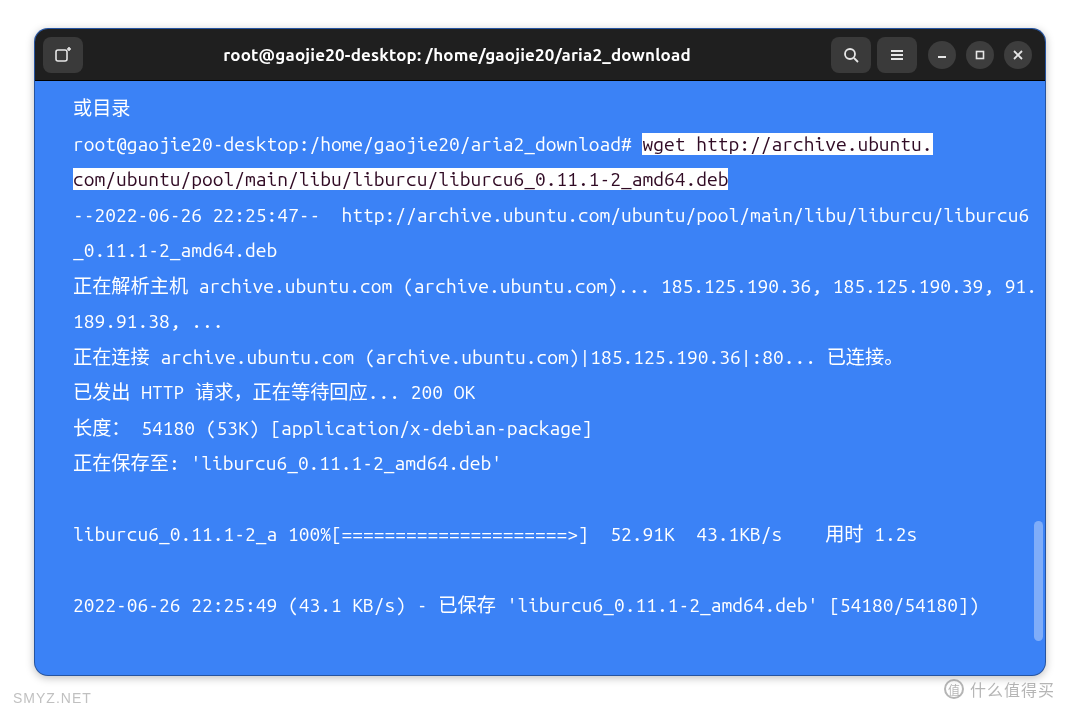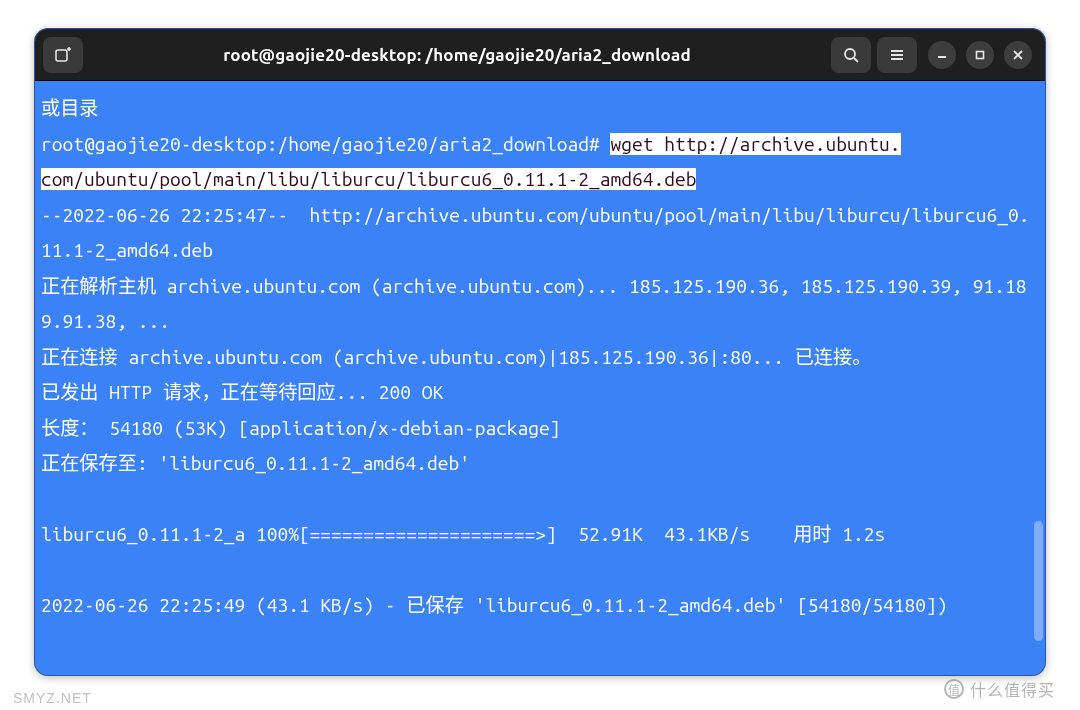--- a/index.html
+++ b/index.html
@@ -68,20 +68,21 @@
     .terminal {
       padding: 10px 6px 10px 6px;
       color: #ffffff;
       font-size: 19.2px;
       line-height: 1.85;
       white-space: pre-wrap;
       word-break: break-all;
       height: calc(100% - 52px);
       overflow: hidden;
       position: relative;
+      margin-left: 32px;
     }
     .sel {
       background: #ffffff;
       color: #300a24;
     }
     .scrollbar {
       position: absolute;
       right: 2px;
       top: 440px;
       width: 9px;

